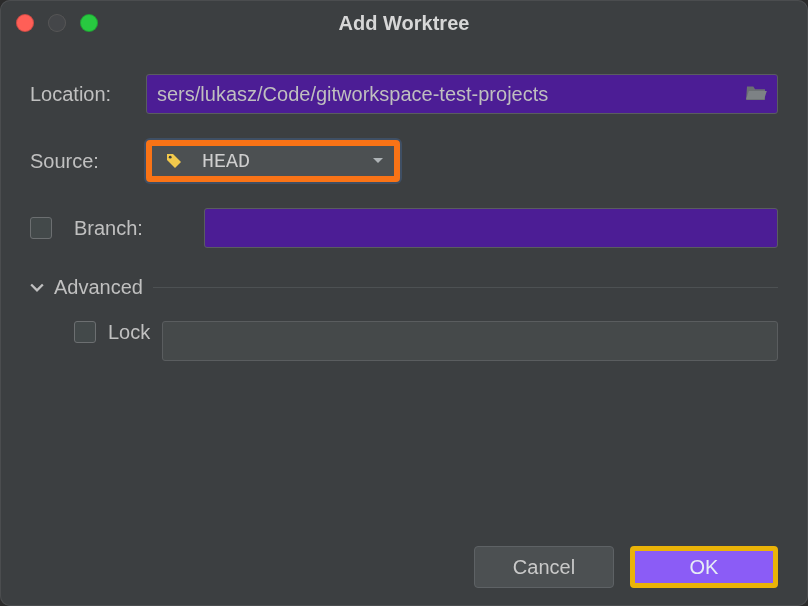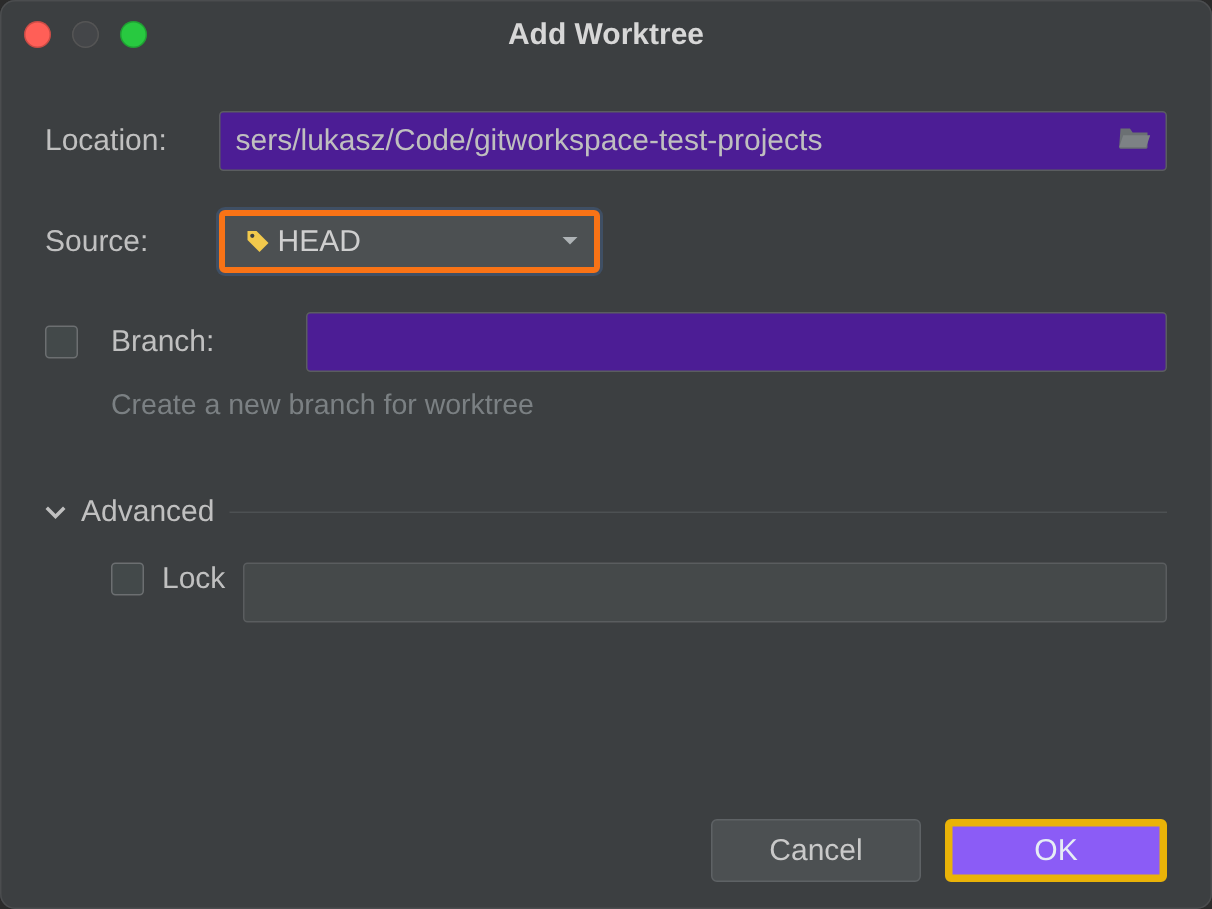--- a/index.html
+++ b/index.html
@@ -68,27 +68,28 @@
     color: #bfbfbf;
     overflow: hidden;
     white-space: nowrap;
   }
   .textfield .text { flex: 1; overflow: hidden; text-overflow: clip; }
   .folder-icon { width: 22px; height: 18px; flex-shrink: 0; margin-left: 6px; }
   .combo {
     width: 254px;
     height: 42px;
     background: #4c5052;
-    border: 4px solid #f97316;
+    border: 6px solid #f97316;
     border-radius: 4px;
     display: flex;
     align-items: center;
     padding: 0 10px 0 12px;
-    gap: 3px;
+    gap: 18px;
     box-shadow: 0 0 0 2px rgba(70,110,165,.35);
+    font-family: Liberation Mono, monospace;
   }
   .tag-icon { width: 20px; height: 20px; flex-shrink: 0; display:flex; align-items:center; justify-content:center;}
   .combo-text { flex: 1; color: #cfcfcf; }
   .chevron { width: 12px; height: 12px; }
   .checkbox {
     width: 22px; height: 22px;
     border: 1px solid #6c6f71;
     border-radius: 3px;
     background: #43494a;
     flex-shrink: 0;
@@ -204,21 +205,20 @@
 
     <div class="row branch-row">
       <div class="cb-wrap">
         <div class="checkbox"></div>
         <div class="label">Branch:</div>
       </div>
       <div class="textfield">
         <span class="text"></span>
       </div>
     </div>
-    <div class="helper">Create a new branch for worktree</div>
 
     <div class="section">
       <span class="caret">
         <svg width="14" height="14" viewBox="0 0 12 12">
             <path d="M1 3 l5 5 l5 -5" fill="none" stroke="#c0c0c0" stroke-width="2"></path>
           </svg>
       </span>
       <span>Advanced</span>
       <div class="section-line"></div>
     </div>

